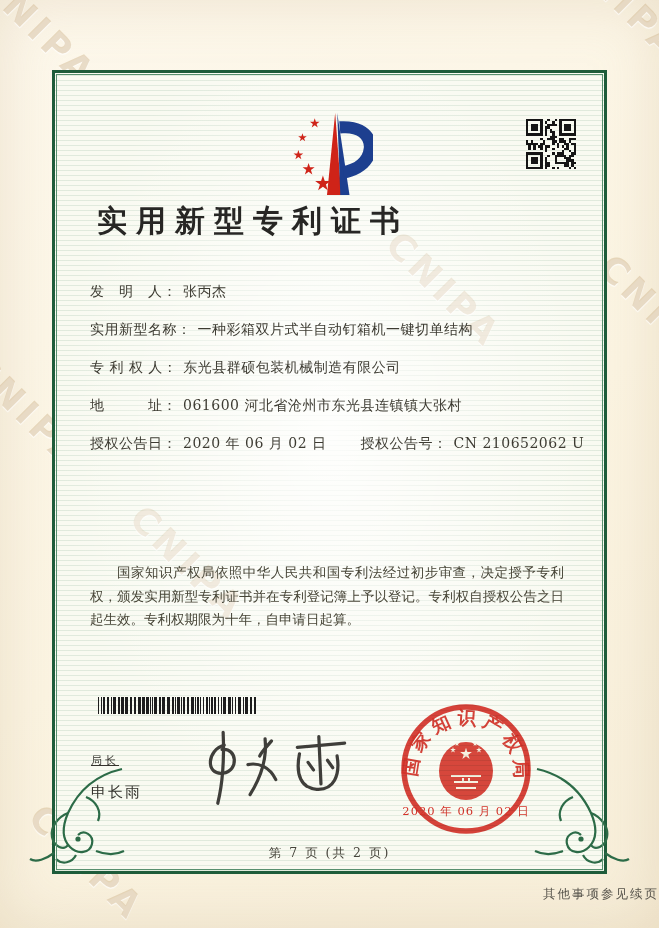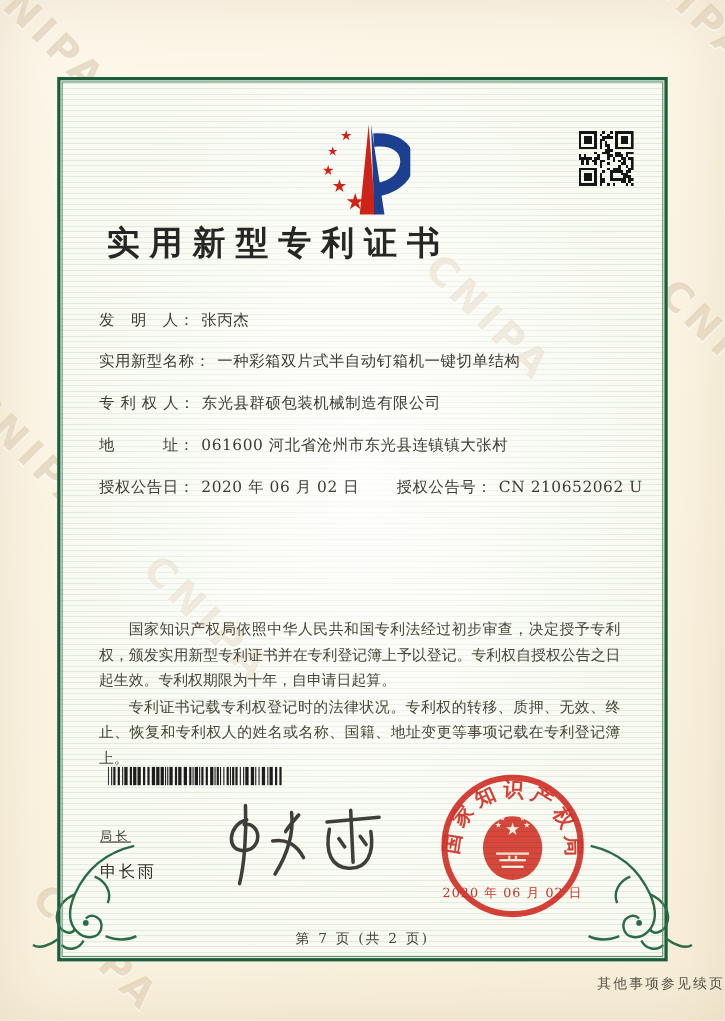--- a/index.html
+++ b/index.html
@@ -329,21 +329,20 @@
       <div class="row">
         <span class="lbl">地　　　址：</span><span class="val">061600 河北省沧州市东光县连镇镇大张村</span>
       </div>
       <div class="row">
         <span class="lbl">授权公告日：</span><span class="val">2020 年 06 月 02 日</span><span class="lbl pair2">授权公告号：</span><span class="val">CN 210652062 U</span>
       </div>
     </div>
 
     <div class="abs paras">
       <p>国家知识产权局依照中华人民共和国专利法经过初步审查，决定授予专利权，颁发实用新型专利证书并在专利登记簿上予以登记。专利权自授权公告之日起生效。专利权期限为十年，自申请日起算。</p>
-      <p>专利证书记载专利权登记时的法律状况。专利权的转移、质押、无效、终止、恢复和专利权人的姓名或名称、国籍、地址变更等事项记载在专利登记簿上。</p>
     </div>
 
     <div class="abs barcode">
         <i style="width:1px"></i>
         <span style="width:2px"></span>
         <i style="width:1px"></i>
         <span style="width:1px"></span>
         <i style="width:2px"></i>
         <span style="width:2px"></span>
         <i style="width:2px"></i>

